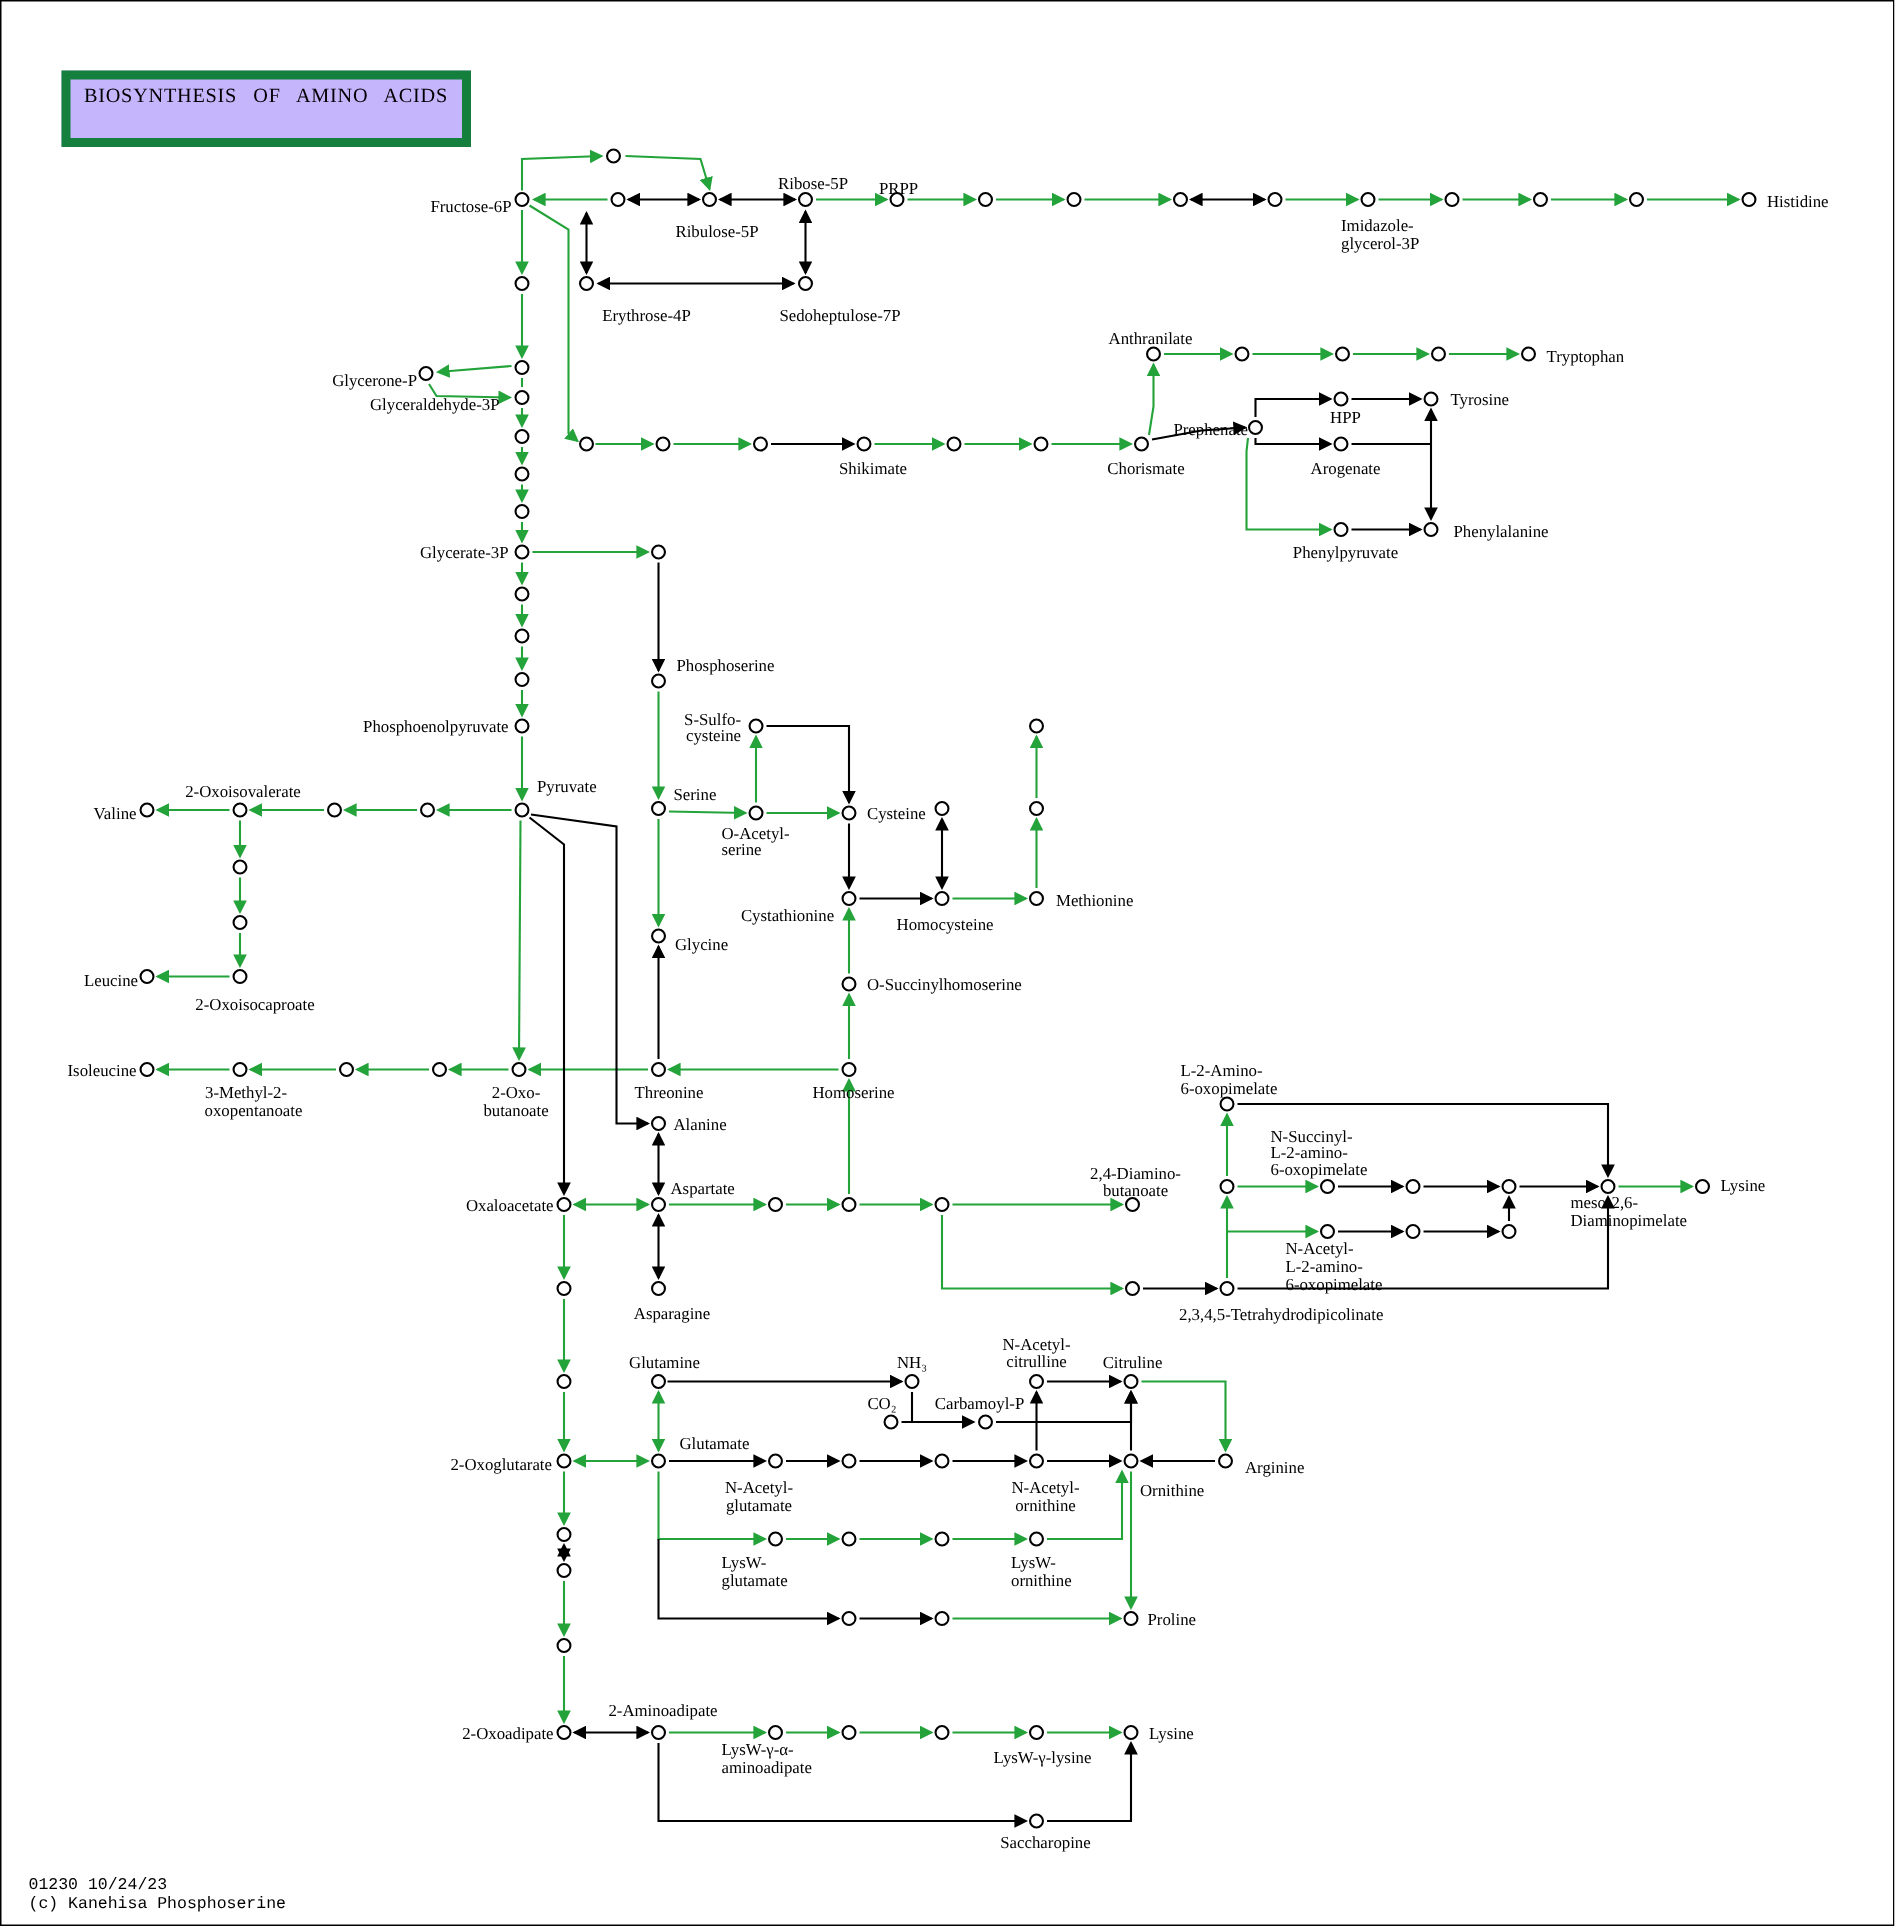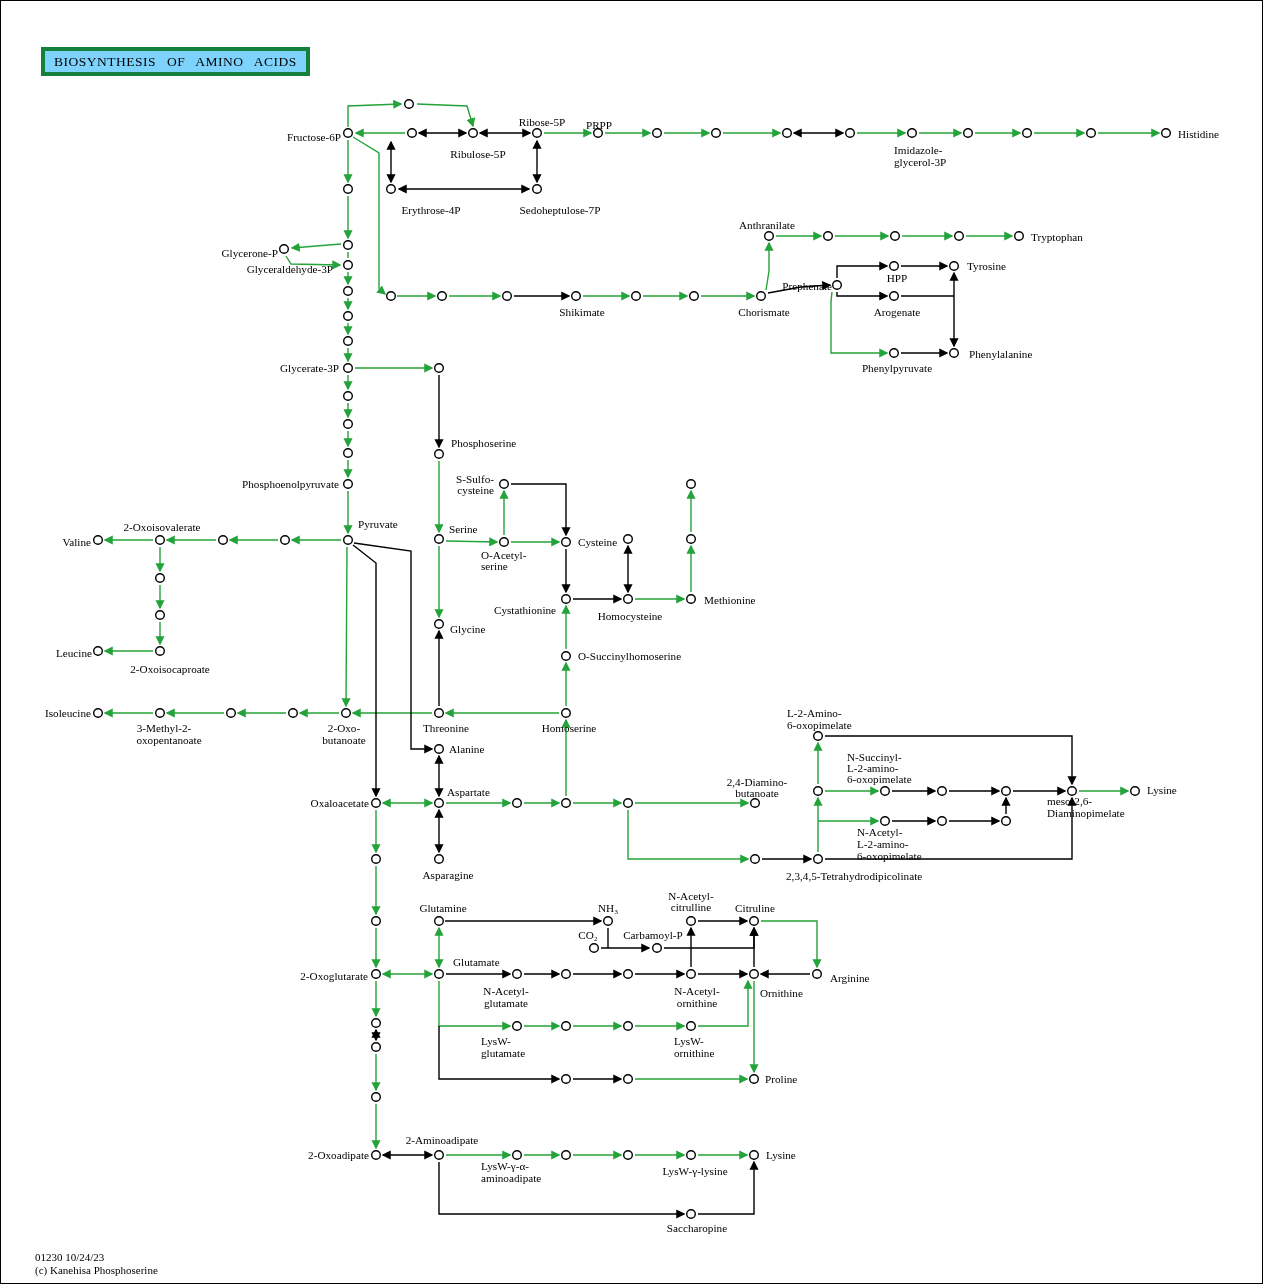--- a/index.html
+++ b/index.html
@@ -7,32 +7,32 @@
     position:relative;
     width:1263px;height:1284px;
     background:#ffffff;
     border:1px solid #000;
     box-sizing:border-box;
     font-family:"Liberation Serif","DejaVu Serif",serif;
   }
   #pathway-svg{position:absolute;left:0;top:0;}
   #title-box{
     position:absolute;left:40px;top:46px;
-    border:4px solid #15803d;
-    padding:3px 9px 2px 9px;
+    border:6px solid #15803d;
+    padding:3px 9px 20px 9px;
     font-size:13.5px;
     letter-spacing:0.5px;
     word-spacing:7px;
     color:#000;
-    background:#7dd3fc;
+    background:#c4b5fd;
   }
   #footer{
-    position:absolute;left:34px;top:1250px;
+    position:absolute;left:18px;top:1250px;
     font-size:11px;line-height:1.15;color:#000;
-    font-family:Liberation Serif, serif;
+    font-family:Liberation Mono, monospace;
   }
   text.lbl{fill:#000;}
 </style>
 </head>
 <body>
 
 <div id="map">
   <svg id="pathway-svg" xmlns="http://www.w3.org/2000/svg" width="1263" height="1284" viewBox="0 0 1263 1284">
       <defs>
         <marker id="arrow-green" viewBox="0 0 10 10" refX="8.5" refY="5" markerWidth="6.5" markerHeight="6.5" orient="auto-start-reverse">

